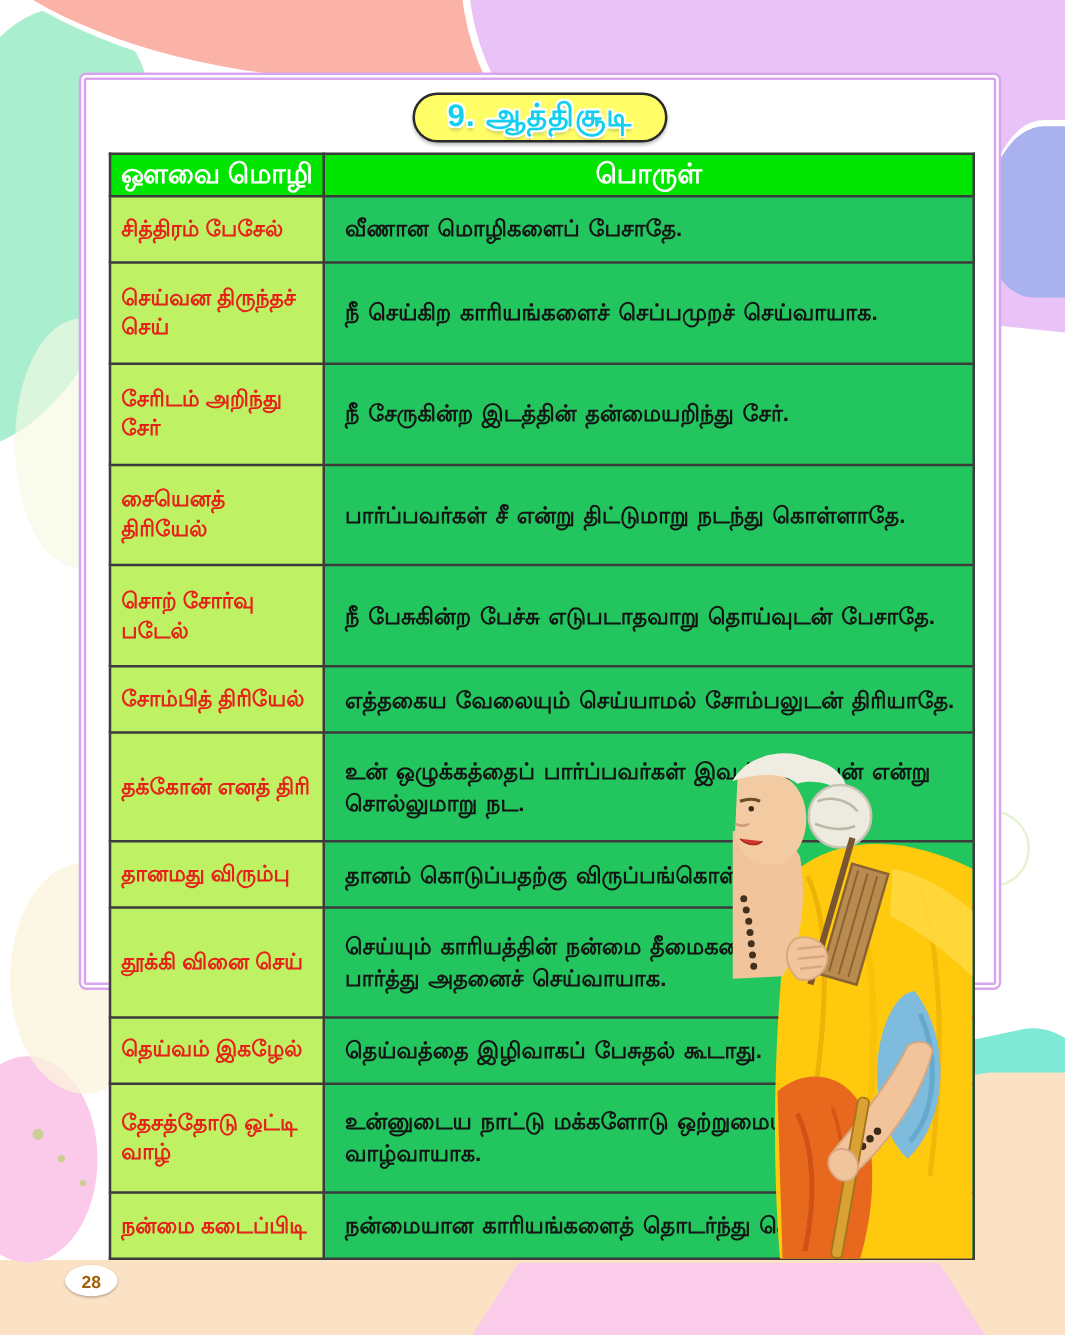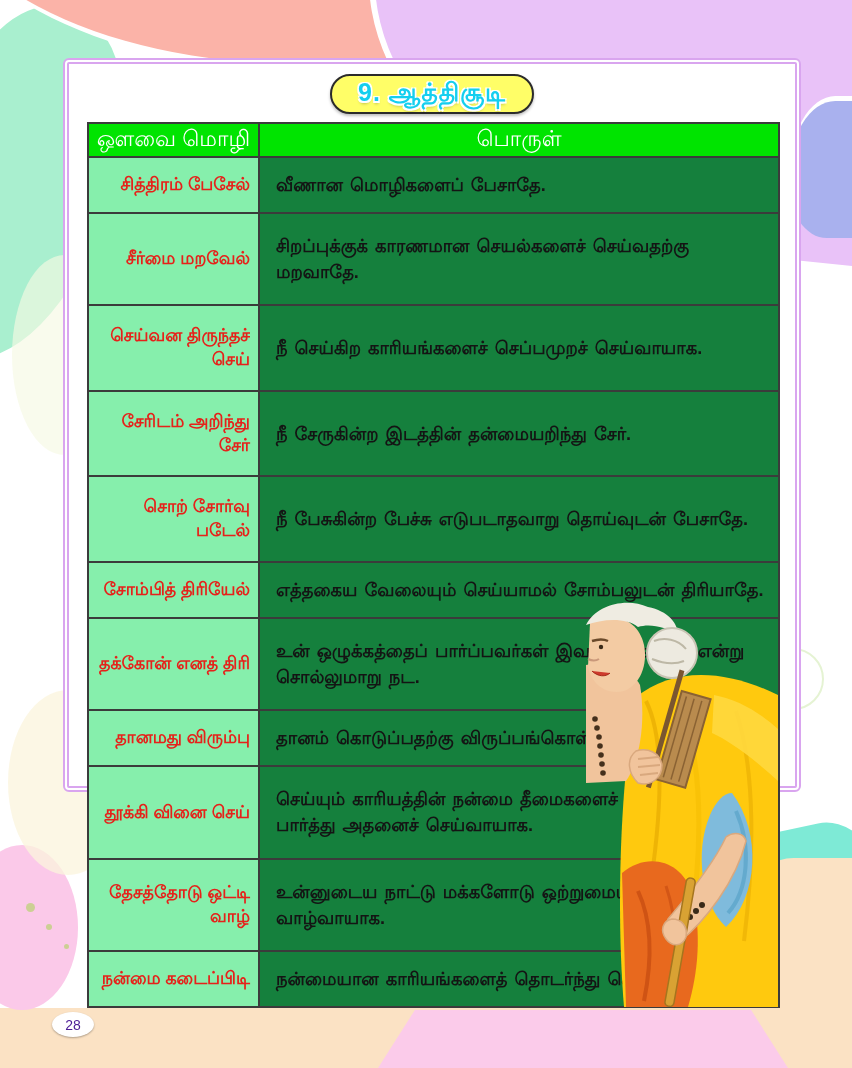--- a/index.html
+++ b/index.html
@@ -62,41 +62,41 @@
   }
 
   
   table.aathichudi {
     position:absolute; left:18px; top:58px; width:693px; height:886px;
     border-collapse:collapse; table-layout:fixed; font-weight:bold;
   }
   table.aathichudi th, table.aathichudi td { border:2px solid #3b3b3b; vertical-align:middle; }
   table.aathichudi thead th {
     background:#00E400; color:#fff; font-size:22px; height:32px;
-    padding:2px 6px; text-align:center; font-weight:normal;
+    padding:2px 6px; text-align:center; font-weight:bold;
   }
   th.col-saying { width:171px; }
   td.saying {
-    background:#86efac; color:#E6211A; font-size:17.5px; text-align:right;
+    background:#bef264; color:#E6211A; font-size:17.5px; text-align:left;
     padding:6px 8px; line-height:1.35;
   }
   td.meaning {
-    background:#15803d; color:#141414; font-size:18px; text-align:left;
+    background:#22c55e; color:#141414; font-size:18px; text-align:left;
     padding:6px 10px 6px 16px; line-height:1.45; word-spacing:2px;
   }
 
   
   .scholar { position:absolute; z-index:2; left:586px; top:601px; width:192px; height:406px; }
 
   
   .page-badge {
     position:absolute; z-index:2; left:52px; top:1012px; width:42px; height:25px;
     background:#fff; border-radius:50%; display:flex; align-items:center; justify-content:center;
     box-shadow:0 1px 2px rgba(0,0,0,.3);
-    font-size:14px; font-weight:normal; color:#4c1d95;
+    font-size:14px; font-weight:bold; color:#a16207;
   }
 </style>
 </head>
 <body>
 
 <div class="bg bg-mint"></div>
 <div class="bg bg-salmon"></div>
 <div class="bg bg-purple-top"></div>
 <div class="bg bg-periwinkle"></div>
 <div class="bg bg-teal-right"></div>
@@ -123,50 +123,54 @@
         <th class="col-saying">ஔவை மொழி</th>
         <th class="col-meaning">பொருள்</th>
       </tr>
     </thead>
     <tbody>
         <tr>
           <td class="saying">சித்திரம் பேசேல்</td>
           <td class="meaning">வீணான மொழிகளைப் பேசாதே.</td>
         </tr>
         <tr>
-          <td class="saying">சீர்மை மறவேல்</td>
-          <td class="meaning">சிறப்புக்குக் காரணமான செயல்களைச் செய்வதற்கு மறவாதே.</td>
-        </tr>
-        <tr>
           <td class="saying">செய்வன திருந்தச் செய்</td>
           <td class="meaning">நீ செய்கிற காரியங்களைச் செப்பமுறச் செய்வாயாக.</td>
         </tr>
         <tr>
           <td class="saying">சேரிடம் அறிந்து சேர்</td>
           <td class="meaning">நீ சேருகின்ற இடத்தின் தன்மையறிந்து சேர்.</td>
         </tr>
         <tr>
+          <td class="saying">சையெனத் திரியேல்</td>
+          <td class="meaning">பார்ப்பவர்கள் சீ என்று திட்டுமாறு நடந்து கொள்ளாதே.</td>
+        </tr>
+        <tr>
           <td class="saying">சொற் சோர்வு படேல்</td>
           <td class="meaning">நீ பேசுகின்ற பேச்சு எடுபடாதவாறு தொய்வுடன் பேசாதே.</td>
         </tr>
         <tr>
           <td class="saying">சோம்பித் திரியேல்</td>
           <td class="meaning">எத்தகைய வேலையும் செய்யாமல் சோம்பலுடன் திரியாதே.</td>
         </tr>
         <tr>
           <td class="saying">தக்கோன் எனத் திரி</td>
           <td class="meaning">உன் ஒழுக்கத்தைப் பார்ப்பவர்கள் இவன் நல்லவன் என்று சொல்லுமாறு நட.</td>
         </tr>
         <tr>
           <td class="saying">தானமது விரும்பு</td>
           <td class="meaning">தானம் கொடுப்பதற்கு விருப்பங்கொள்வாயாக.</td>
         </tr>
         <tr>
           <td class="saying">தூக்கி வினை செய்</td>
           <td class="meaning">செய்யும் காரியத்தின் நன்மை தீமைகளைச் சீர்தூக்கிப் பார்த்து அதனைச் செய்வாயாக.</td>
+        </tr>
+        <tr>
+          <td class="saying">தெய்வம் இகழேல்</td>
+          <td class="meaning">தெய்வத்தை இழிவாகப் பேசுதல் கூடாது.</td>
         </tr>
         <tr>
           <td class="saying">தேசத்தோடு ஒட்டி வாழ்</td>
           <td class="meaning">உன்னுடைய நாட்டு மக்களோடு ஒற்றுமையாக வாழ்வாயாக.</td>
         </tr>
         <tr>
           <td class="saying">நன்மை கடைப்பிடி</td>
           <td class="meaning">நன்மையான காரியங்களைத் தொடர்ந்து செய்வாயாக.</td>
         </tr>
       </tbody>

